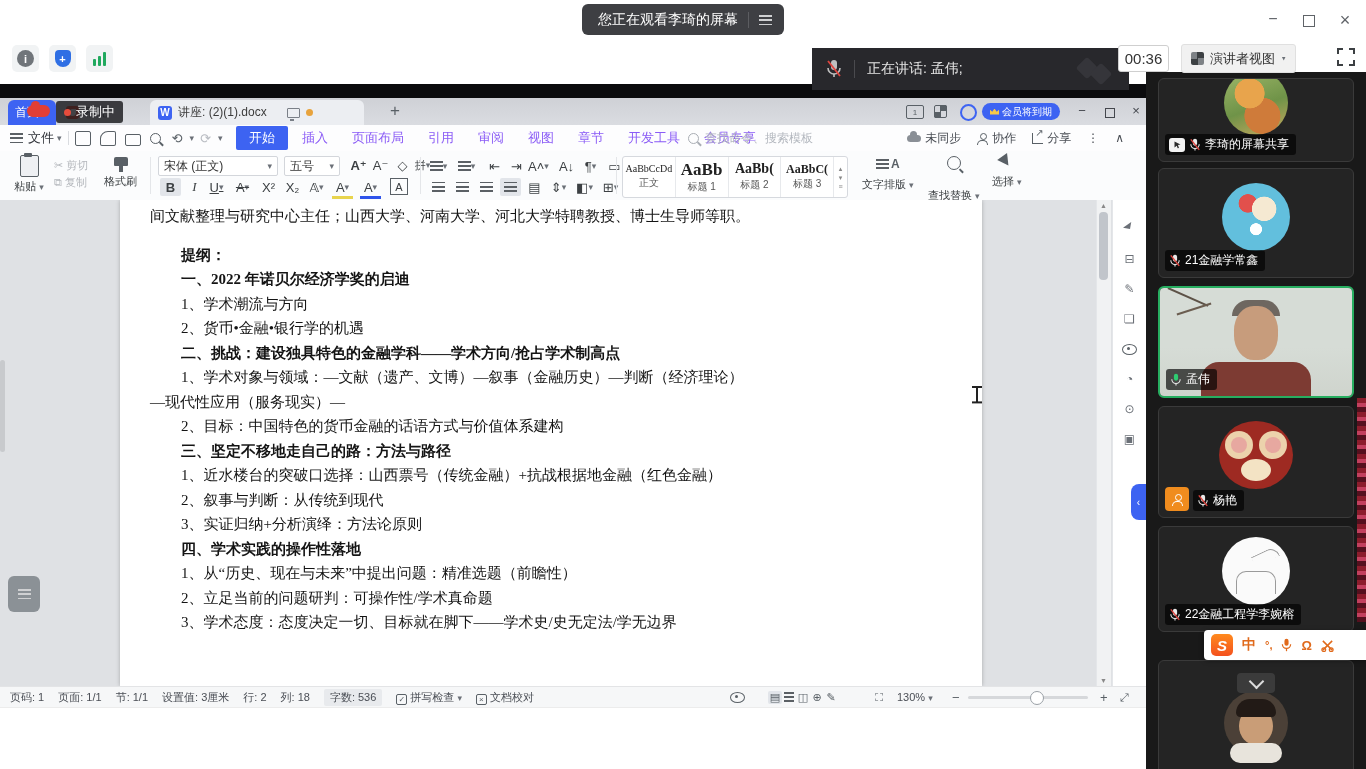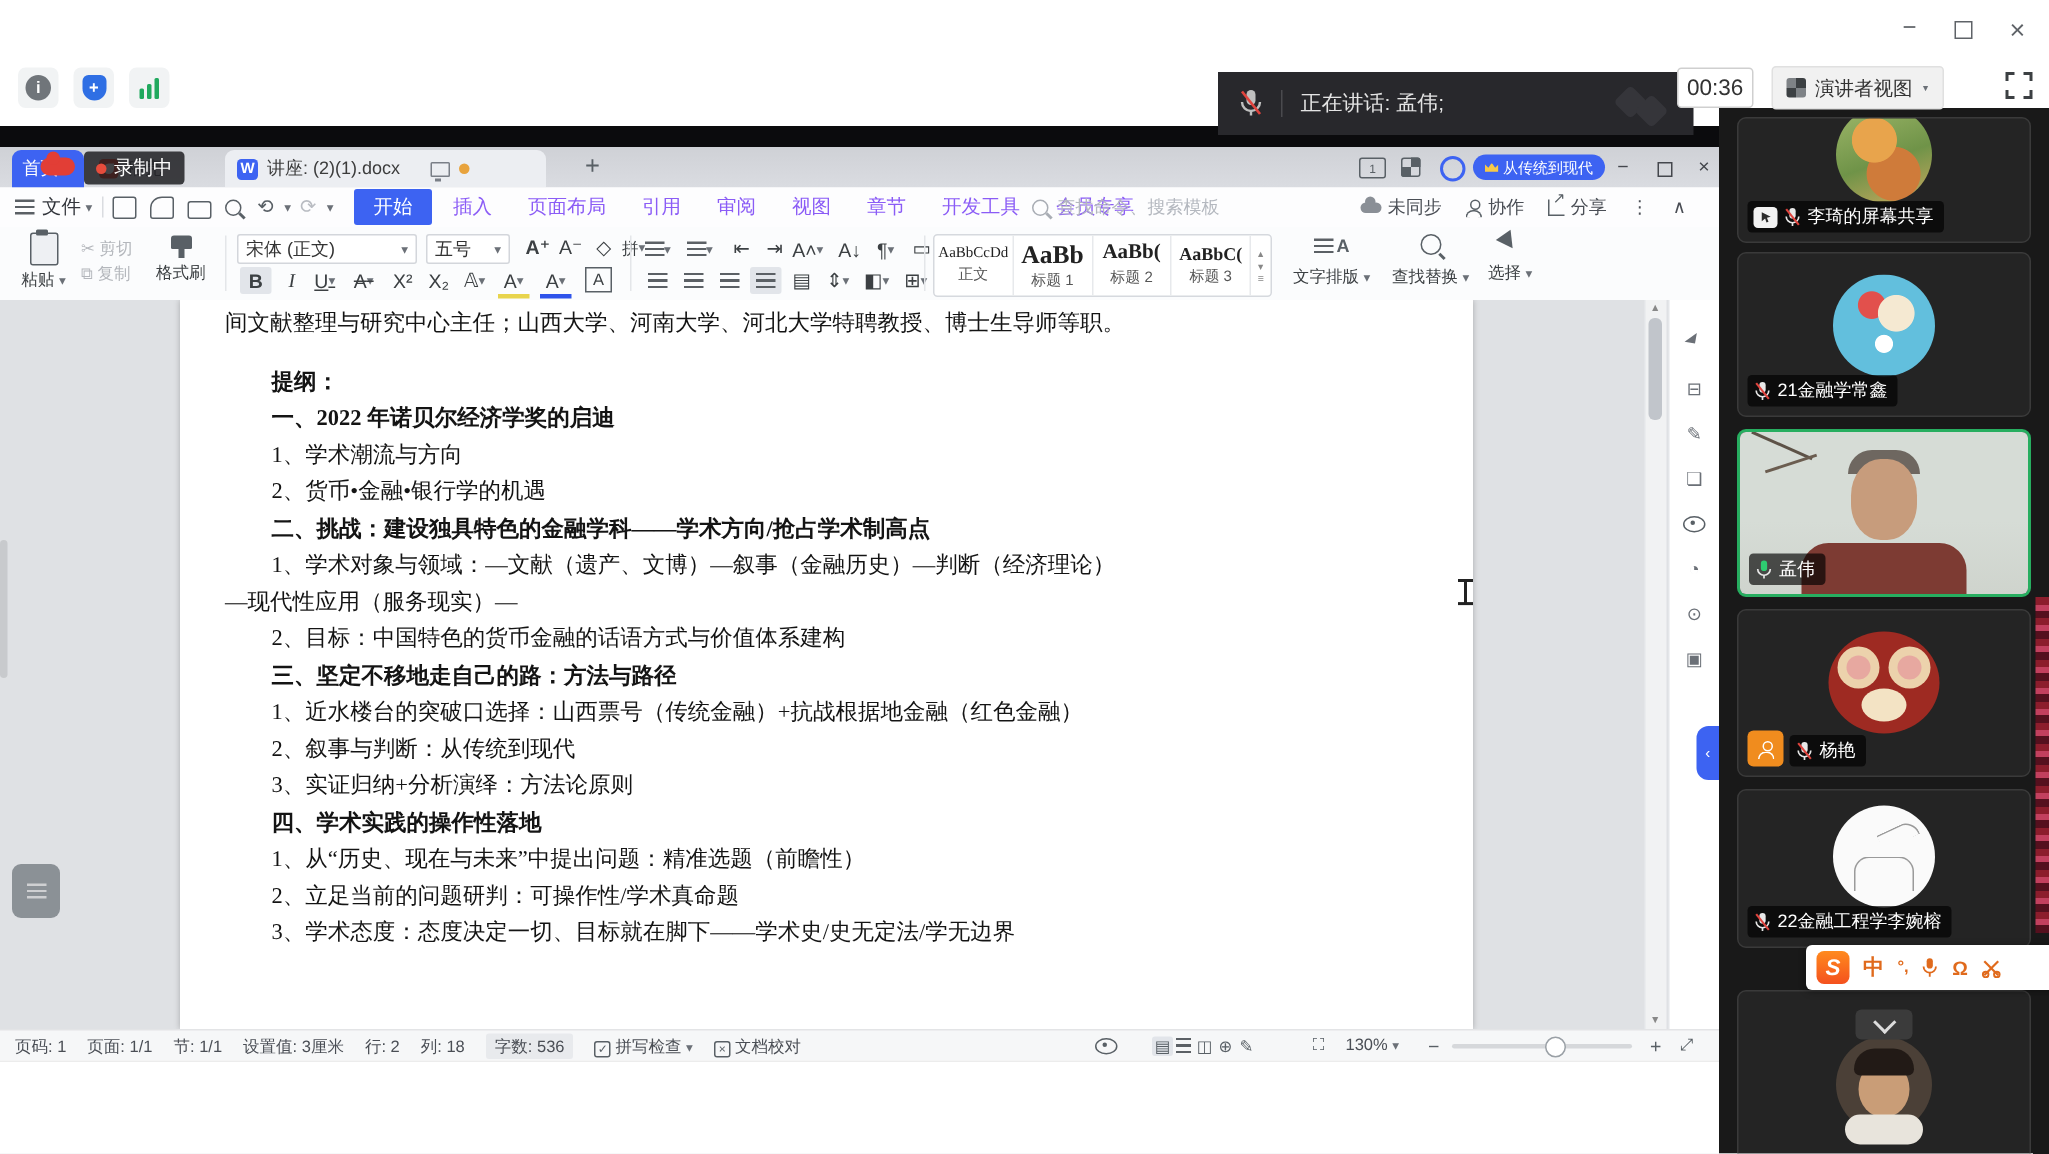--- a/index.html
+++ b/index.html
@@ -201,20 +201,25 @@
   .lefthandle{left:8px;top:576px;width:32px;height:36px;background:rgba(128,133,139,.88);border-radius:6px;justify-content:center;}
   .leftscroll{left:0;top:360px;width:5px;height:92px;background:#c8cacd;border-radius:3px;}
   .ibeam{left:972px;top:386px;width:10px;height:17px;}
   .ibeam::before{content:"";position:absolute;left:4px;top:0;width:1.6px;height:17px;background:#222;}
   .ibeam::after{content:"";position:absolute;left:0;top:0;width:10px;height:1.6px;background:#222;box-shadow:0 15.4px 0 #222;}
 </style>
 </head>
 <body>
 
 <div class="abs titlebar">
+  <div class="abs banner flex">
+    <span>您正在观看李琦的屏幕</span>
+    <span class="banner-div"></span>
+    <span class="bars"></span>
+  </div>
   <span class="abs winctl" style="left:1262px;">−</span>
   <span class="abs winctl" style="left:1298px;top:13px;"><span class="win-restore-box"></span></span>
   <span class="abs winctl" style="left:1334px;font-size:18px;">×</span>
 </div>
 
 <div class="abs hdr-btn flex" style="left:12px;">
   <span class="info-circle">i</span>
 </div>
 <div class="abs hdr-btn flex" style="left:49px;">
   <span class="shield">+</span>
@@ -273,21 +278,21 @@
       <span>讲座: (2)(1).docx</span>
       <span class="monico"></span>
       <span class="ydot"></span>
     </div>
     <span class="abs plusbtn">+</span>
     <span class="abs pane1">1</span>
     <span class="abs grid2"></span>
     <span class="abs synccirc"></span>
     <div class="abs membadge flex">
       <span class="crown"></span>
-      <span>从传统到现代</span>
+      <span>会员将到期</span>
     </div>
     <span class="abs wpswin" style="left:1072px;">−</span>
     <span class="abs wpswin" style="left:1100px;top:8px;"><span class="win-restore-box" style="width:8px;height:8px;border-color:#44474d;"></span></span>
     <span class="abs wpswin" style="left:1126px;">×</span>
   </div>
 
   <div class="abs menubar flex">
     <span style="margin-left:10px;" class="flex">
       <span class="bars dark" style="margin-right:5px;"></span>
       <span>文件</span>
@@ -441,21 +446,21 @@
 
     <div class="abs col" style="left:862px;top:6px;">
       <span class="flex" style="gap:2px;">
           <span class="ln3"></span>
           <b style="font-size:12px;color:#596066;">A</b>
         </span>
       <span class="rlabel" style="margin-top:6px;"><span>文字排版</span> <span class="ca">▾</span></span>
     </div>
     <div class="abs col" style="left:928px;top:5px;">
       <span class="mag dk" style="width:12px;height:12px;"></span>
-      <span class="rlabel" style="margin-top:7px;"><span>查找替换</span> <span class="ca">▾</span></span>
+      <span class="rlabel" style="margin-top:18px;"><span>查找替换</span> <span class="ca">▾</span></span>
     </div>
     <div class="abs col" style="left:992px;top:4px;">
       <span class="arrowcur"></span>
       <span class="rlabel" style="margin-top:2px;"><span>选择</span> <span class="ca">▾</span></span>
     </div>
   </div>
 
   <div class="abs canvas">
     <div class="abs page"></div>
     <div class="abs doctext">

